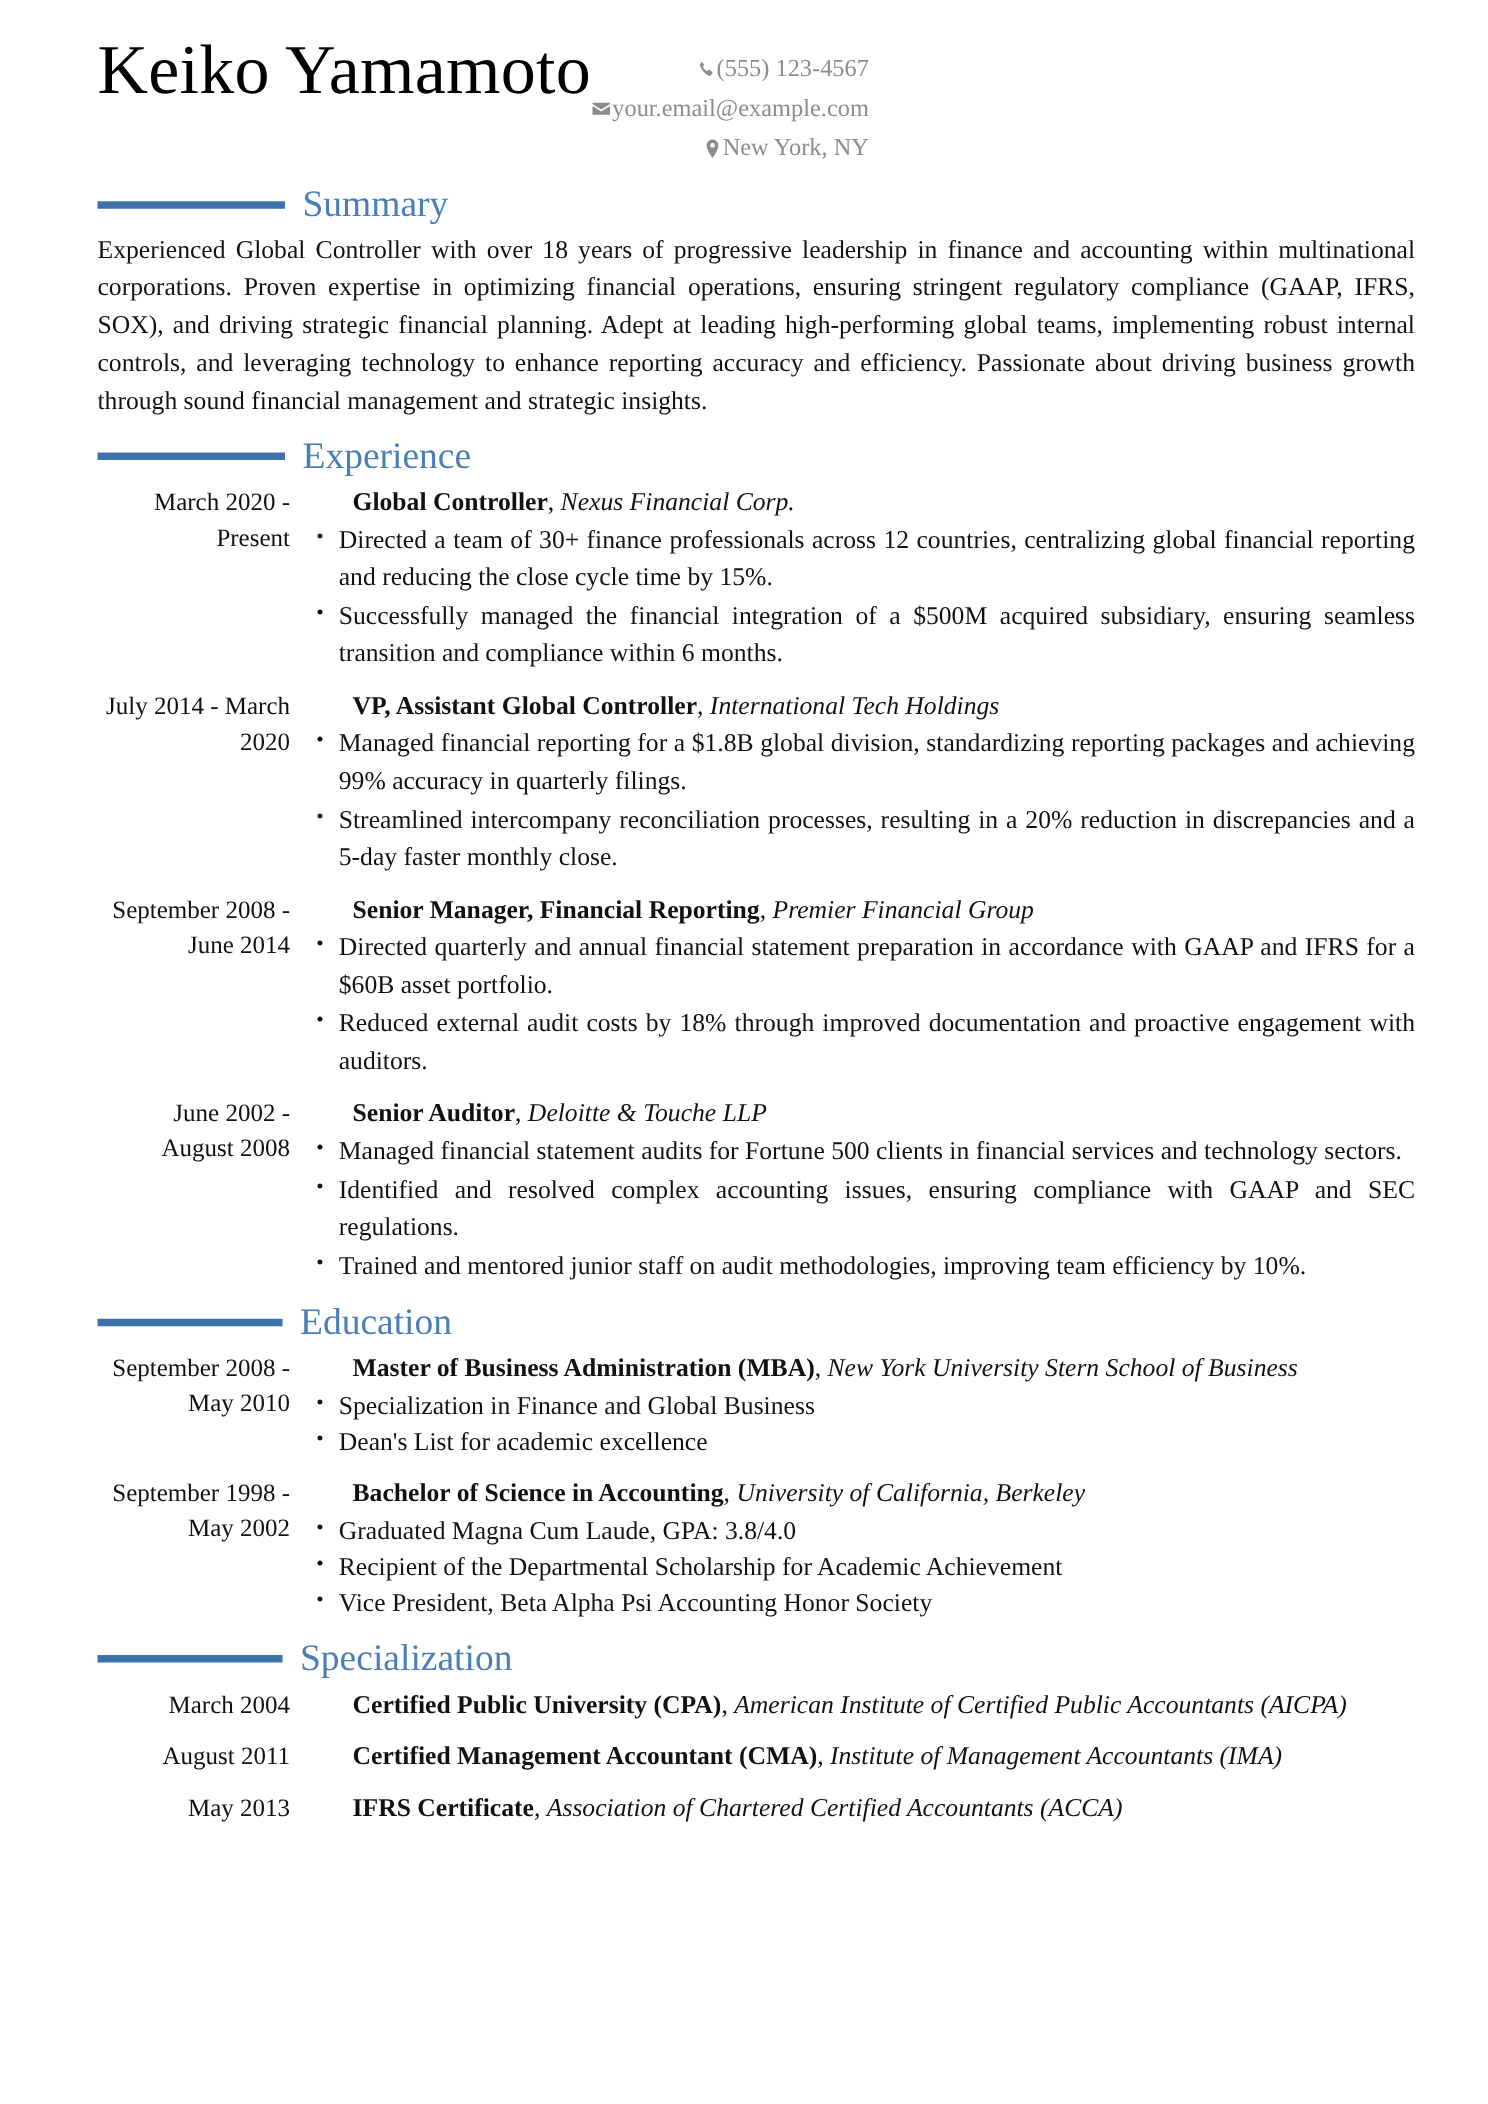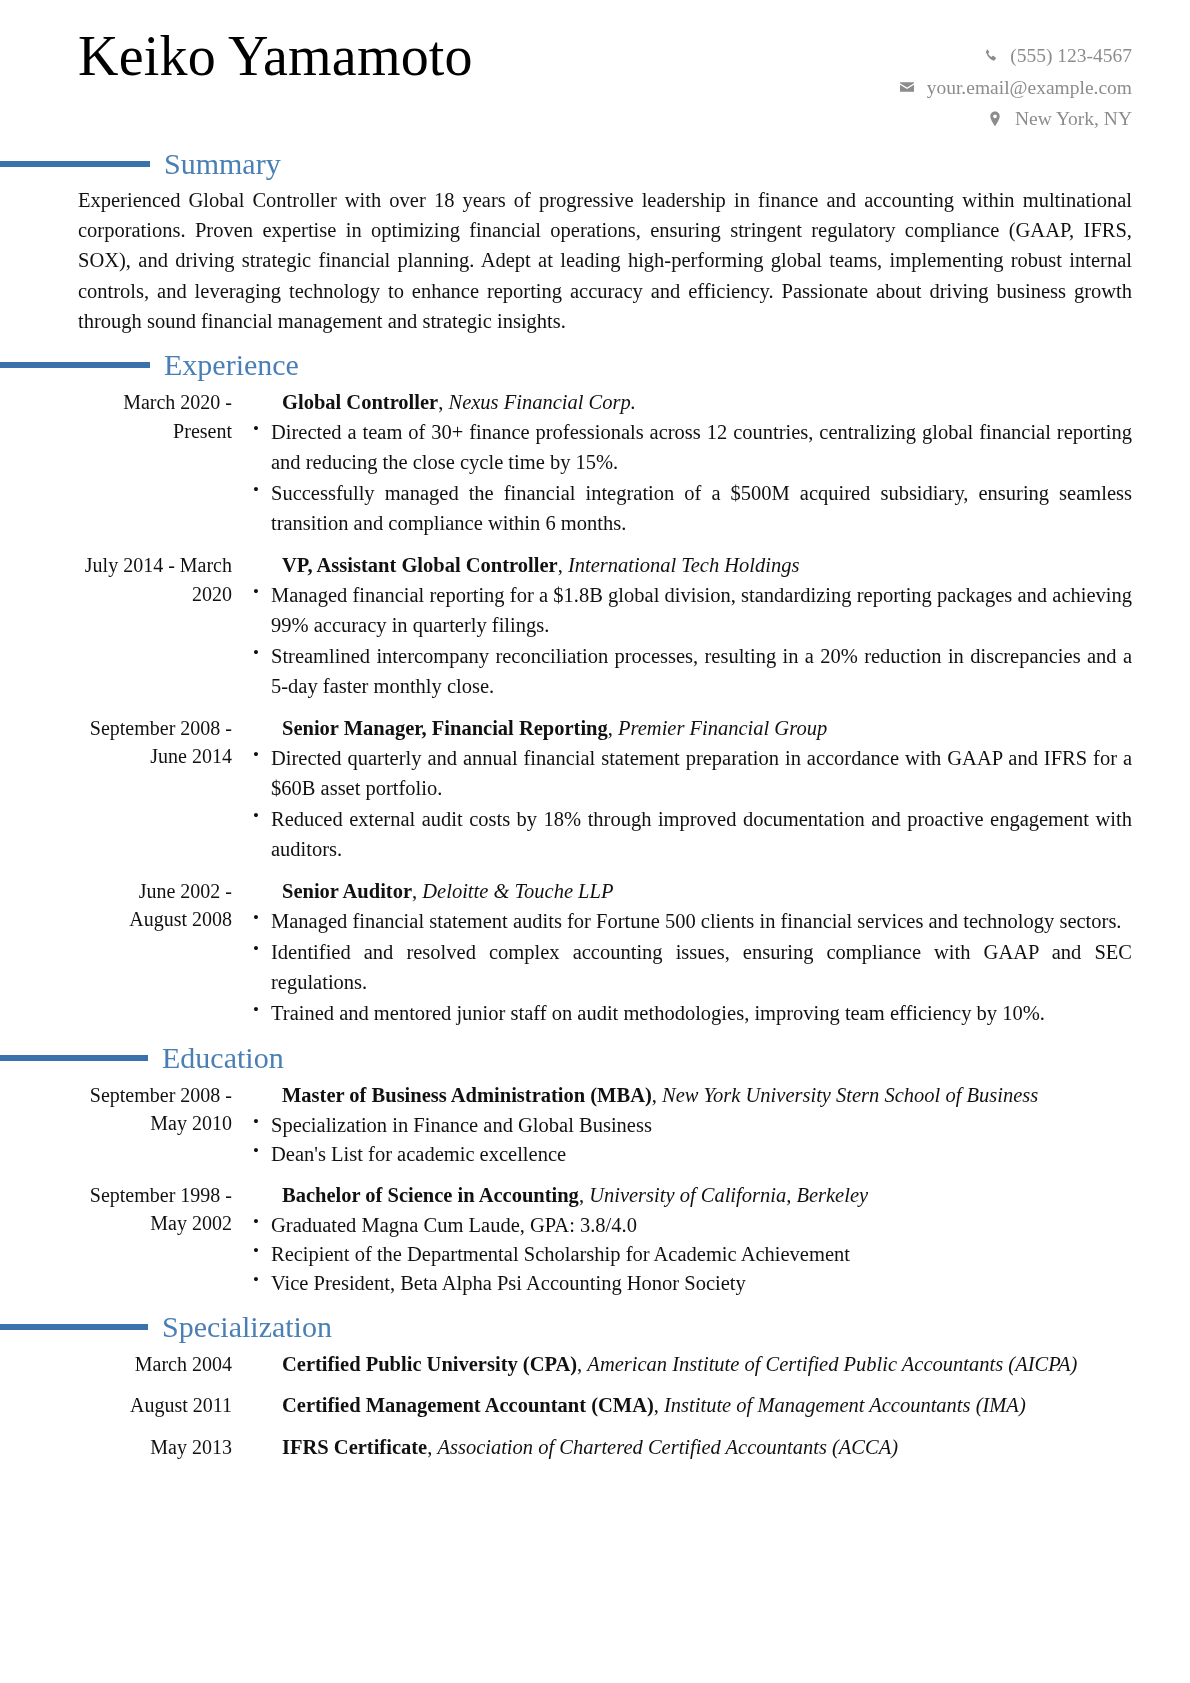--- a/index.html
+++ b/index.html
@@ -6,36 +6,36 @@
   body {
     width:1190px; height:1683px;
     background:#ffffff;
     font-family:"Liberation Serif","DejaVu Serif",serif;
     color:#000000;
     -webkit-font-smoothing:antialiased;
   }
   .page { position:relative; width:1190px; height:1683px; padding:0; box-sizing:border-box; }
 
   
-  .header { display:flex; justify-content:space-between; align-items:flex-start;
+  .header { display:flex; align-items:flex-start;
             padding:26px 58px 0 78px; }
   .name-block { line-height:1; }
   .name { font-size:56px; letter-spacing:0.2px; color:#000; line-height:1.08; }
   .subtitle { font-size:33px; color:#8c8c8c; margin-top:2px; line-height:1.1; }
 
   .contact { text-align:right; padding-top:14px; }
   .contact-row { display:flex; justify-content:flex-end; align-items:center;
-                 gap:11px; font-size:19.5px; color:#8c8c8c; line-height:1.62; }
+                 font-size:19.5px; color:#8c8c8c; line-height:1.62; }
   .contact-row .ic { display:inline-flex; width:17px; height:17px;
                      align-items:center; justify-content:center; flex:0 0 auto; }
   .contact-row .ic svg { display:block; fill:#8c8c8c; }
   .contact-row .txt { white-space:nowrap; }
 
   
-  .section-head { display:flex; align-items:center; margin:14px 0 4px 0; }
+  .section-head { display:flex; align-items:center; margin:14px 0 4px 0; padding-left:78px; }
   .section-head .rule { height:6px; background:#3b72ab; flex:0 0 auto; margin-right:14px; }
   .section-head .stitle { font-size:30px; color:#4a7fb5; line-height:1; white-space:nowrap; }
 
   
   .summary { padding:2px 58px 0 78px; font-size:20.5px; line-height:1.48;
              text-align:justify; hyphens:auto; color:#111; }
 
   
   .entries { padding:0 58px 0 78px; }
   .entry { display:flex; align-items:flex-start; margin-top:12px; }

